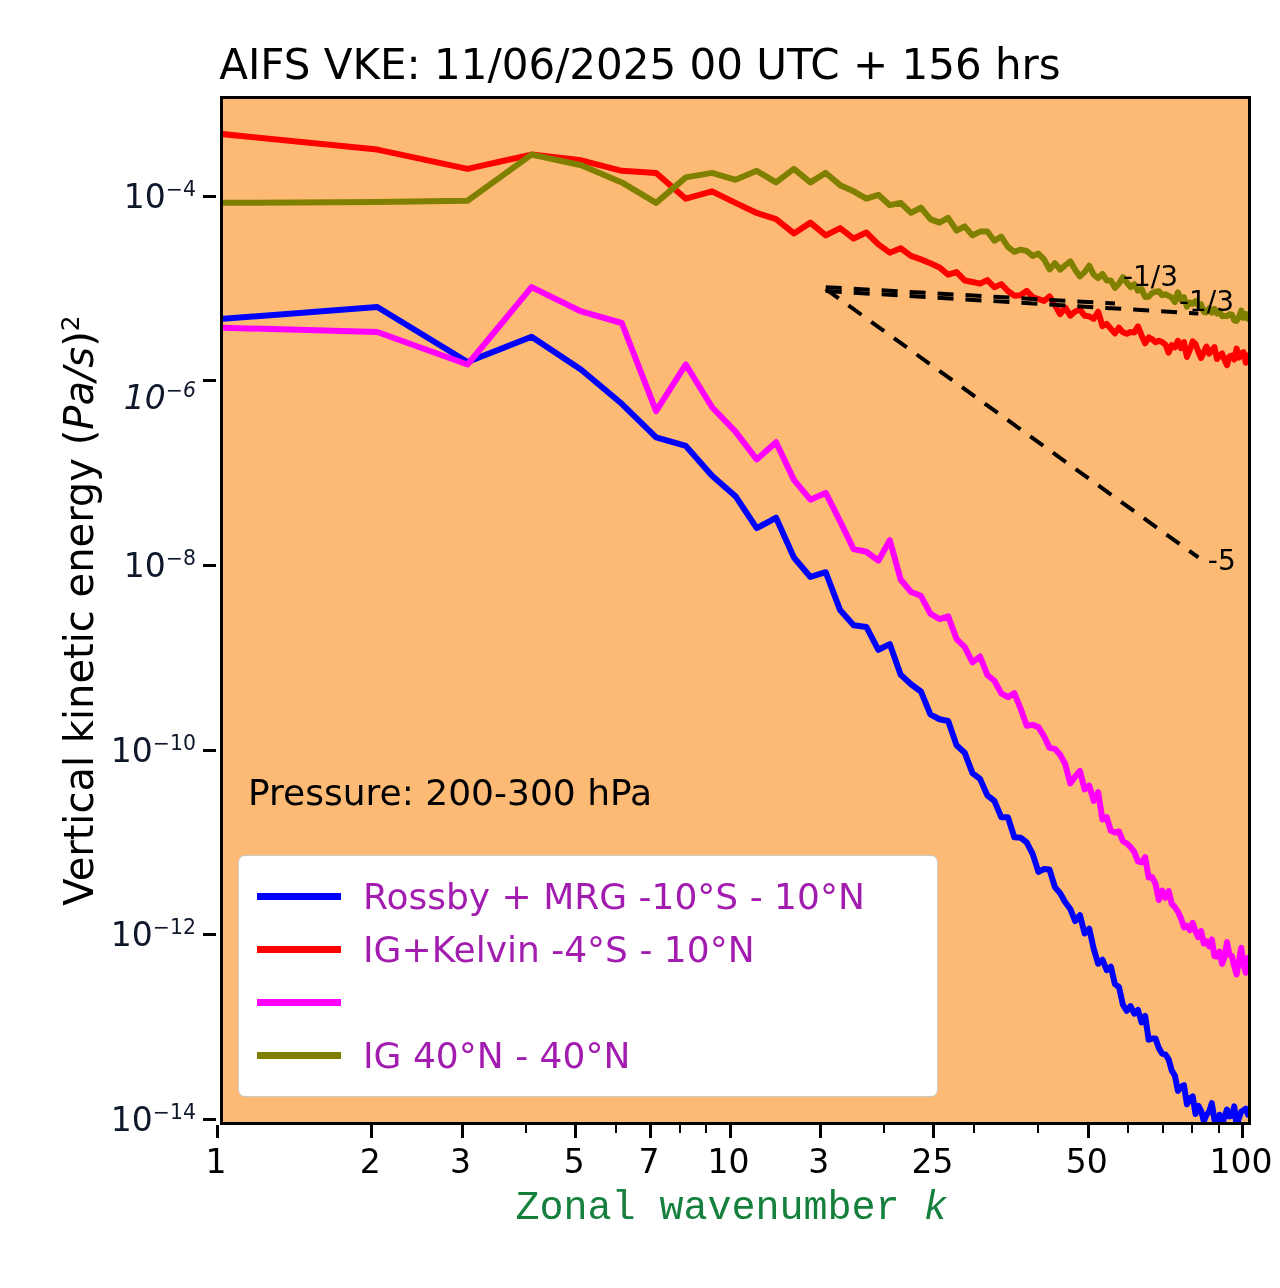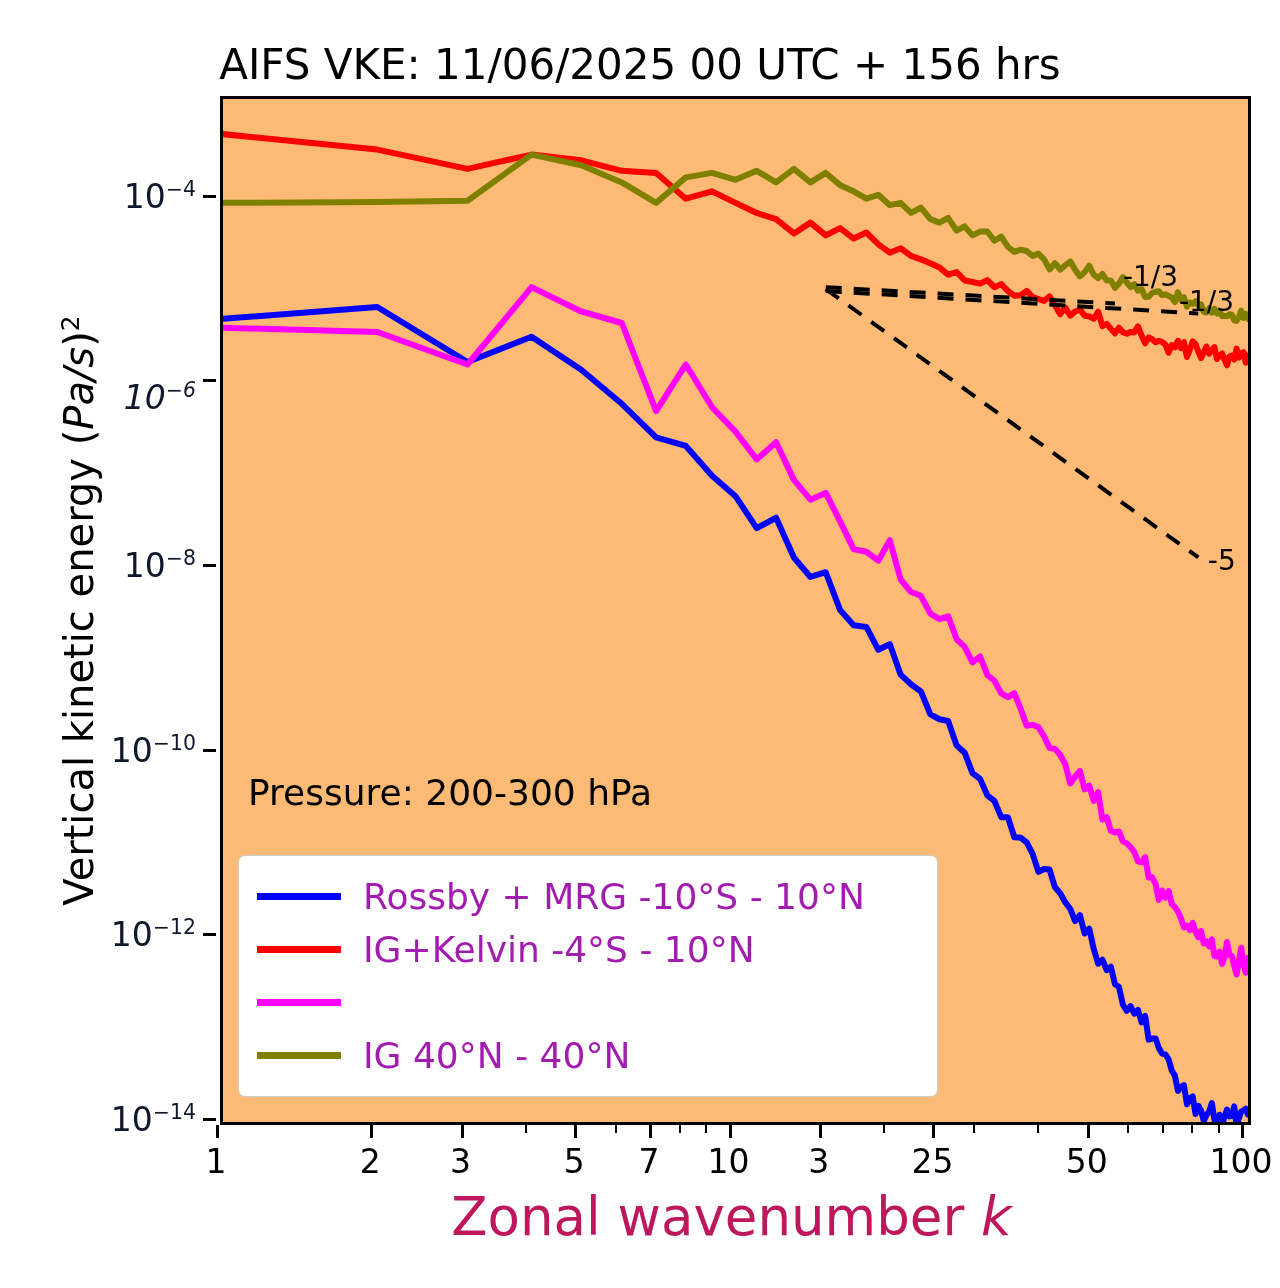--- a/index.html
+++ b/index.html
@@ -99,23 +99,24 @@
     color: #000000;
     white-space: nowrap;
     transform: translateX(-50%);
   }
   #xaxis-label {
     position: absolute;
     left: 216px;
     top: 1186px;
     width: 1031px;
     text-align: center;
-    font-size: 53px;
-    color: #be185d;
-    white-space: nowrap;
+    font-size: 40px;
+    color: #15803d;
+    white-space: nowrap;
+    font-family: Liberation Mono, monospace;
   }
   #yaxis-label {
     position: absolute;
     left: 0;
     top: 0;
     width: 1029px;
     text-align: center;
     font-size: 40px;
     color: #000000;
     white-space: nowrap;

